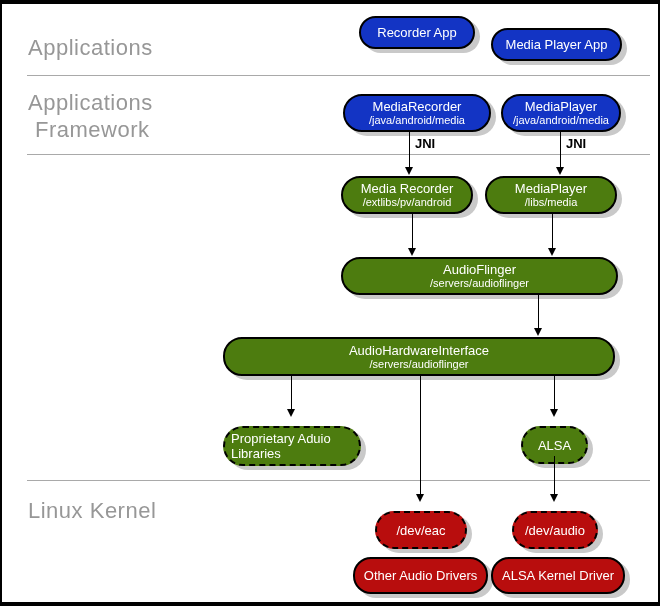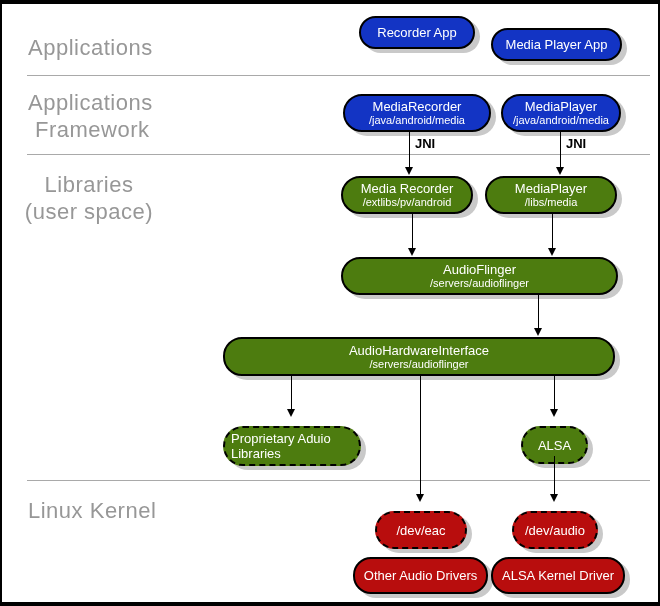--- a/index.html
+++ b/index.html
@@ -36,24 +36,20 @@
 
 <div id="frame">
 
   <div class="section-label" style="left:26px;top:30px;">Applications</div>
 
   <div class="section-label" style="left:26px;top:85px;">
     <div>Applications</div>
     <div style="padding-left:7px;">Framework</div>
   </div>
 
-  <div class="section-label center" style="left:18px;top:167px;width:138px;">
-    <div>Libraries</div>
-    <div>(user space)</div>
-  </div>
 
   <div class="section-label" style="left:26px;top:493px;">Linux Kernel</div>
 
   <div class="divider" style="top:71px;"></div>
   <div class="divider" style="top:150px;"></div>
   <div class="divider" style="top:476px;"></div>
 
   <div class="pill blue" style="left:357px;top:12px;width:116px;height:33px;border-radius:17px;">
     <div class="t">Recorder App</div>
   </div>

